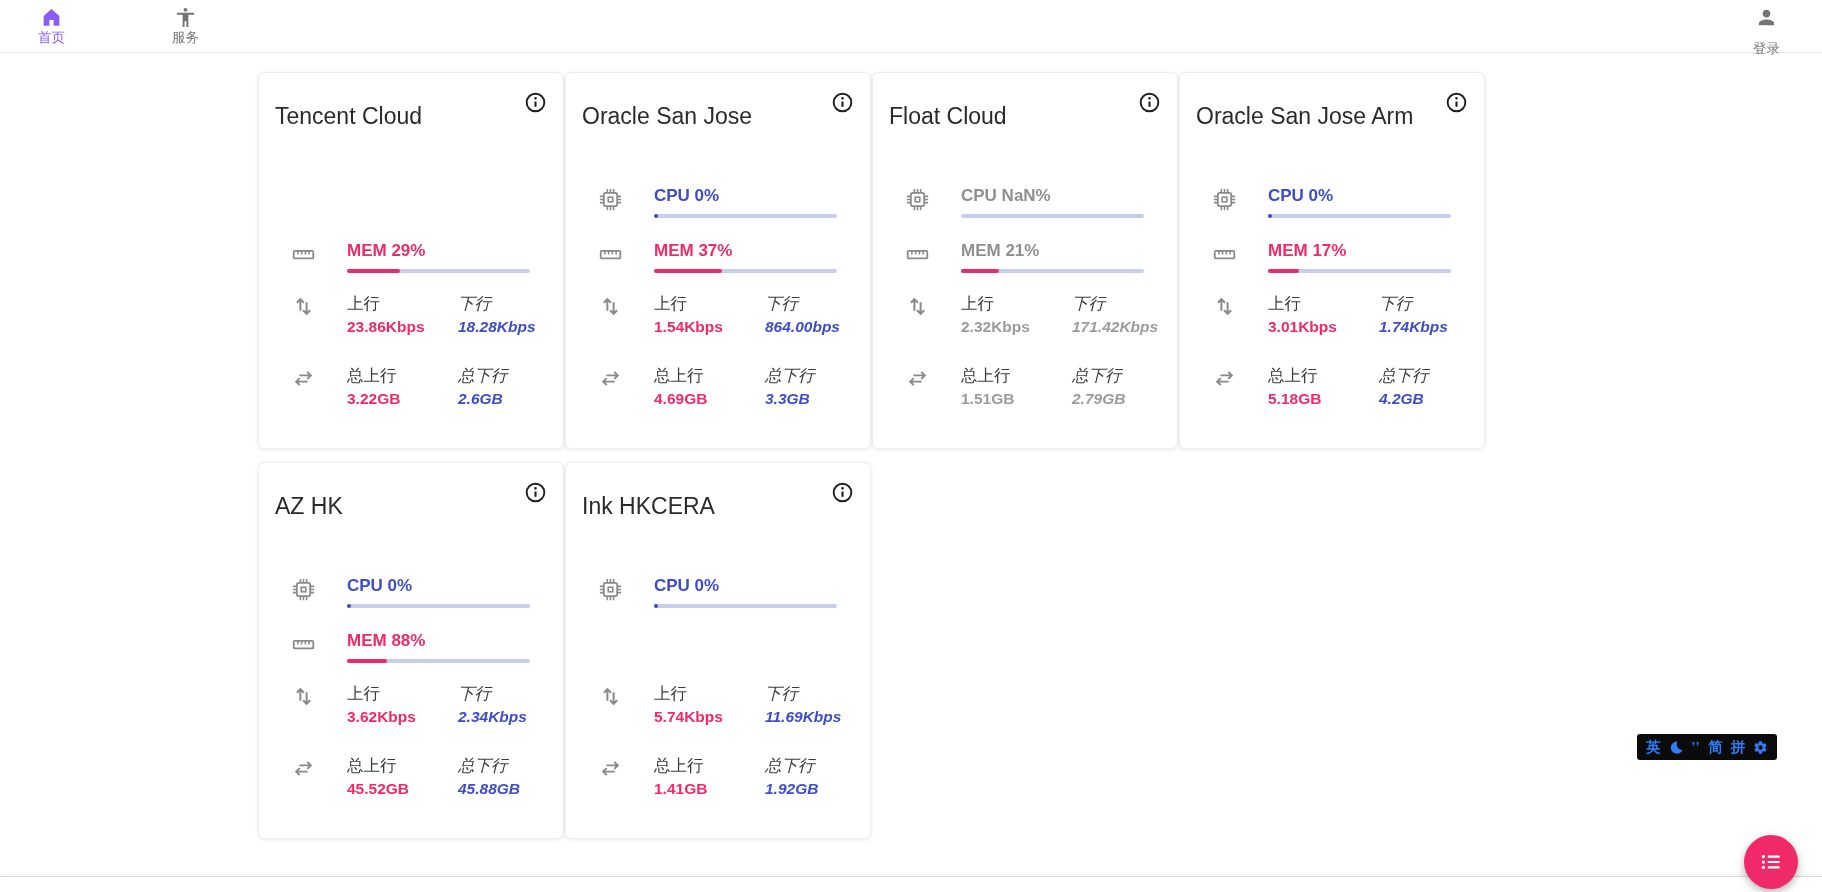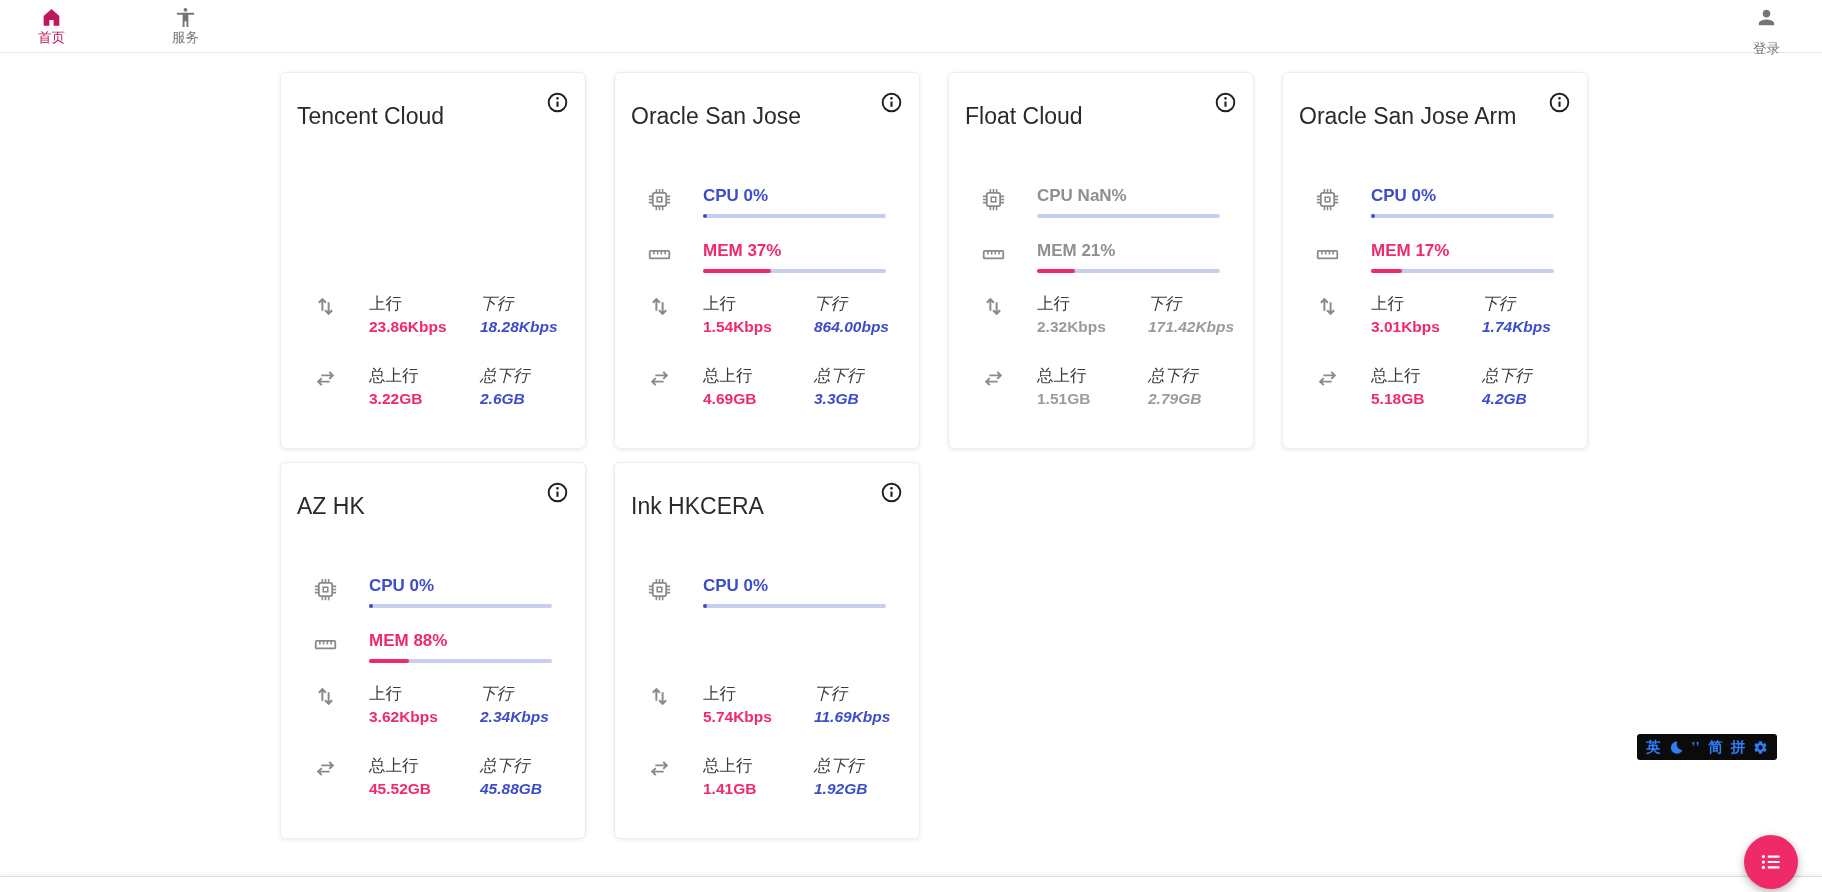--- a/index.html
+++ b/index.html
@@ -12,27 +12,27 @@
     width:1822px;height:892px;position:relative;overflow:hidden;background:#fff;
     font-family:"Liberation Sans","DejaVu Sans",sans-serif;
   }
   
   .topbar{position:absolute;top:0;left:0;width:100%;height:53px;background:#fff;
     border-bottom:1px solid #e8e8e8;}
   .nav-item{position:absolute;top:6px;display:flex;flex-direction:column;align-items:center;
     gap:1px;cursor:pointer;color:#757575;}
   .nav-item .nav-label{font-size:13.5px;line-height:15px;}
   .nav-item svg{width:23px;height:23px;}
-  .nav-item.active{color:#be185d;}
+  .nav-item.active{color:#8b5cf6;}
   .nav-home{left:38px;}
   .nav-services{left:172px;}
   .nav-login{right:42px;gap:12px;}
   
-  .cards-grid{position:absolute;left:280px;top:72px;display:grid;
-    grid-template-columns:repeat(4,306px);gap:13px 28px;}
+  .cards-grid{position:absolute;left:258px;top:72px;display:grid;
+    grid-template-columns:repeat(4,306px);gap:13px 1px;}
   .card{position:relative;width:306px;height:377px;background:#fff;border:1px solid #ededed;
     border-radius:6px;box-shadow:0 1px 4px rgba(0,0,0,.08);}
   .card-title{position:absolute;left:16px;top:30px;font-size:23px;color:var(--title);}
   .info-btn{position:absolute;right:16px;top:18px;width:23px;height:23px;cursor:pointer;}
   .info-btn svg{width:23px;height:23px;}
   .stat-row{position:absolute;left:0;right:33px;display:flex;}
   .icon-col{width:88px;flex:0 0 88px;display:flex;justify-content:center;align-items:flex-start;
     padding-top:1px;}
   .icon-col svg{width:25px;height:25px;color:var(--icon);}
   .r-cpu{top:113px;}
@@ -101,20 +101,34 @@
     <div class="card-title">Tencent Cloud</div>
     <div class="info-btn">
       <svg viewBox="0 0 24 24" fill="none" stroke="#1f1f1f" stroke-width="2">
         <circle cx="12" cy="12" r="9.2"></circle>
         <line x1="12" y1="11" x2="12" y2="16.5" stroke-width="2.2"></line>
         <circle cx="12" cy="7.6" r="0.6" fill="#1f1f1f" stroke-width="1.6"></circle>
       </svg>
     </div>
 
 
+    <div class="stat-row r-mem">
+      <div class="icon-col">
+        <svg viewBox="0 0 24 24" fill="none" stroke="currentColor" stroke-width="1.7">
+          <rect x="2.6" y="8.6" width="18.8" height="7.2" rx="1"></rect>
+          <path d="M6.6 8.6v3.4M10.2 8.6v3.4M13.8 8.6v3.4M17.4 8.6v3.4" stroke-width="1.5"></path>
+        </svg>
+      </div>
+      <div class="gauge">
+        <div class="gauge-label mem-label">MEM 29%</div>
+        <div class="bar">
+          <div class="fill fill-mem" style="width: 29%;"></div>
+        </div>
+      </div>
+    </div>
 
     <div class="stat-row r-net">
       <div class="icon-col">
         <svg viewBox="0 0 24 24" fill="none" stroke="currentColor" stroke-width="1.9">
           <path d="M9 16V5M5.6 8.4 9 5l3.4 3.4"></path>
           <path d="M15 8v11M11.6 15.6 15 19l3.4-3.4"></path>
         </svg>
       </div>
       <div class="pair">
         <div class="col-left">

